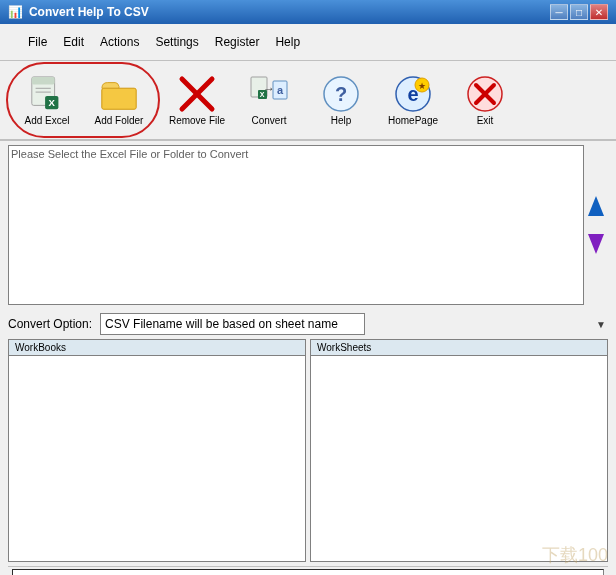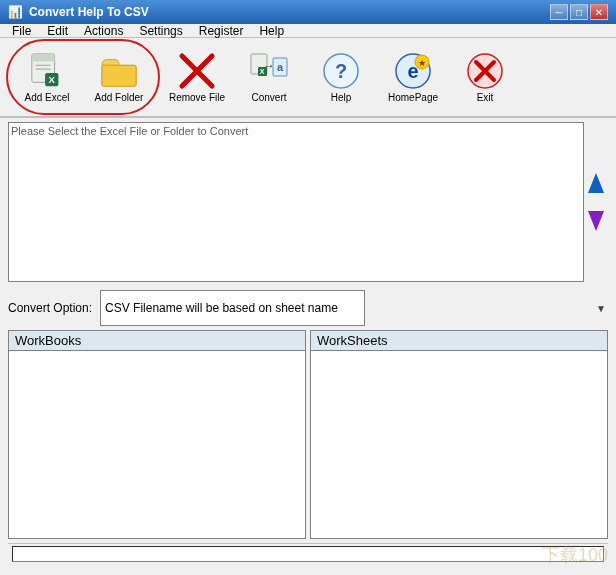--- a/index.html
+++ b/index.html
@@ -47,22 +47,22 @@
     }
     .title-btn.close-btn {
       background: linear-gradient(to bottom, #e08080, #c03030);
     }
 
     .menu-bar {
       background: #f0f0f0;
       border-bottom: 1px solid #c0c0c0;
       display: flex;
       align-items: center;
-      height: 14px;
-      padding: 0 4px;
+      height: 37px;
+      padding: 0 20px;
     }
     .menu-item {
       padding: 2px 8px;
       cursor: pointer;
       font-size: 12px;
     }
 
     .toolbar {
       background: #f0f0f0;
       border-bottom: 2px solid #c0c0c0;
@@ -169,21 +169,21 @@
       gap: 8px;
       margin-top: 4px;
     }
     .convert-option-label {
       font-size: 12px;
       white-space: nowrap;
       color: #000;
     }
     .convert-select {
       flex: 1;
-      height: 36px;
+      height: 22px;
       border: 1px solid #808080;
       background: white;
       font-size: 12px;
       padding: 0 4px;
       appearance: none;
       -webkit-appearance: none;
       cursor: pointer;
     }
     .select-wrapper {
       flex: 1;
@@ -209,21 +209,21 @@
       flex: 1;
       border: 1px solid #808080;
       background: white;
       display: flex;
       flex-direction: column;
     }
     .panel-header {
       background: #dce8f0;
       border-bottom: 1px solid #808080;
       padding: 2px 6px;
-      font-size: 13px;
+      font-size: 10px;
       font-weight: normal;
     }
     .panel-body {
       flex: 1;
       background: white;
     }
 
     .status-bar {
       height: 20px;
       background: #f0f0f0;

